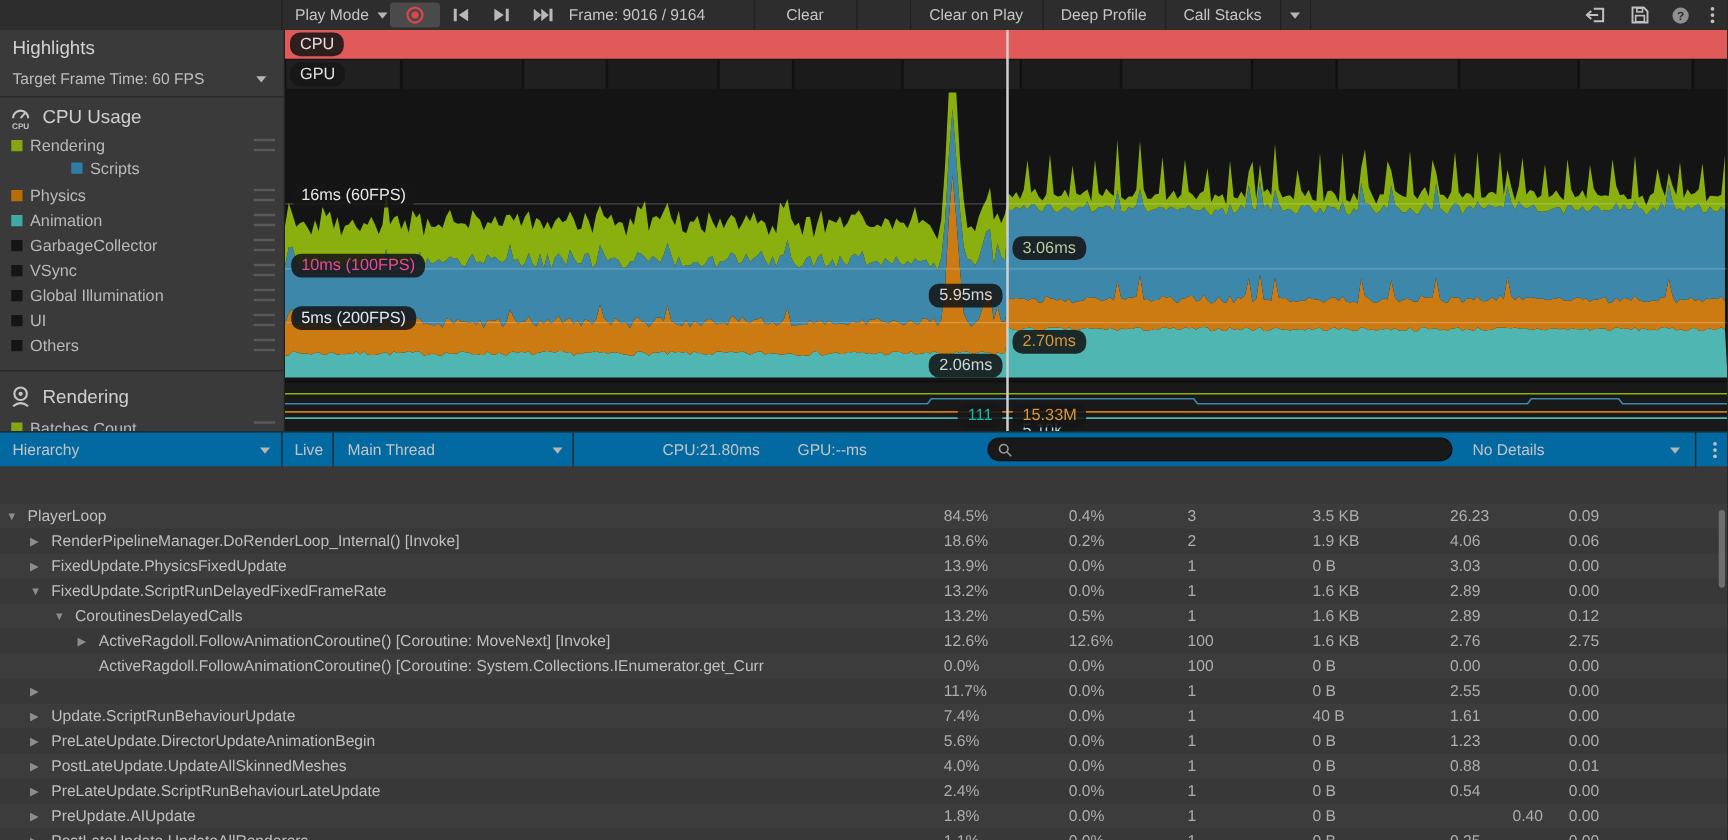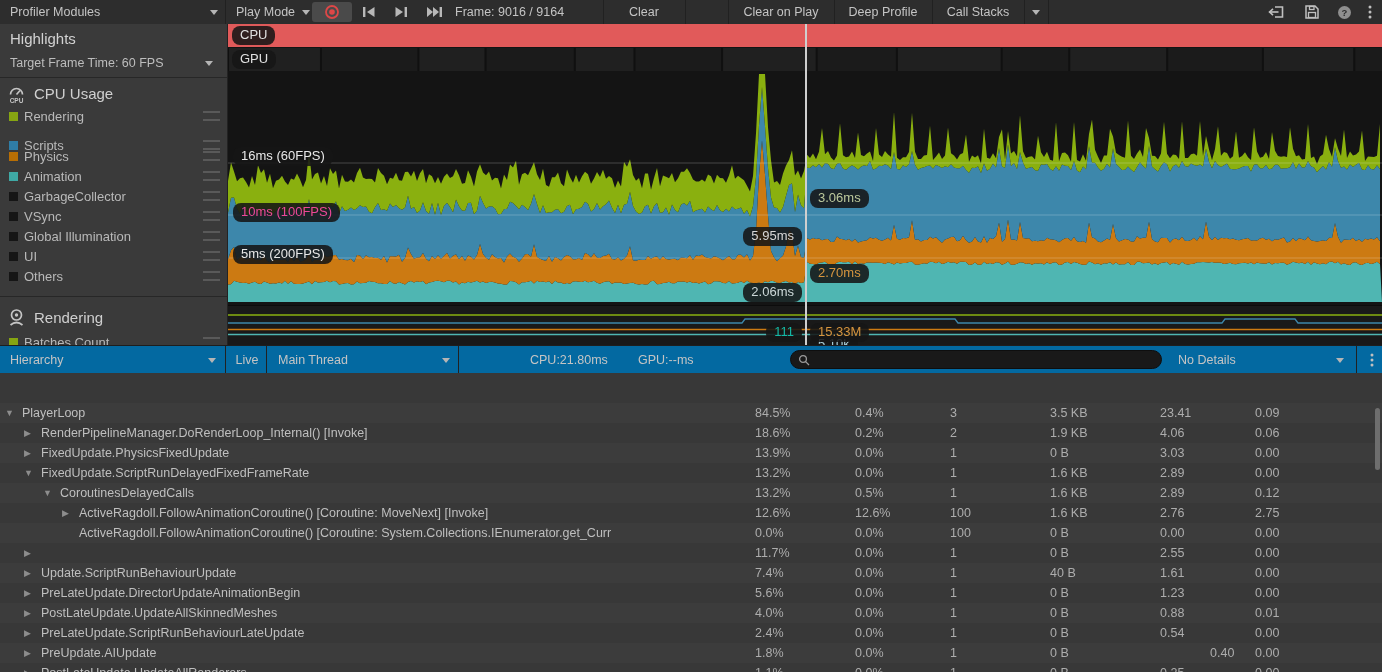--- a/index.html
+++ b/index.html
@@ -47,24 +47,20 @@
   .sort-small{position:absolute;left:832px;top:4px;width:0;height:0;border-left:4px solid transparent;border-right:4px solid transparent;border-top:5px solid #9a9a9a;}
   .scroll-thumb{position:absolute;right:2px;top:35px;width:5px;height:62px;border-radius:3px;background:#6e6e6e;}
   svg text{font-family:"Liberation Sans",sans-serif;}
 </style>
 </head>
 <body>
 
 <div class="app">
 
   <div class="toolbar">
-    <div class="titem" style="left:10px;width:208px;justify-content:space-between">
-      <span>Profiler Modules</span>
-        <span class="caret"></span>
-    </div>
     <div class="tsep" style="left:225px"></div>
     <div class="titem" style="left:236px">
       <span>Play Mode</span>
         <span class="caret"></span>
     </div>
     <div class="titem tool-btn rec-btn" style="left:312px;width:40px">
       <svg width="16" height="16">
           <circle cx="8" cy="8" r="6" fill="none" stroke="#de4747" stroke-width="1.8"></circle>
           <circle cx="8" cy="8" r="2.8" fill="#de4747"></circle>
         </svg>
@@ -156,21 +152,21 @@
         <text x="10.5" y="20" text-anchor="middle" font-size="6.5" font-weight="bold" fill="#c5c5c5">CPU</text>
       </svg>
       <span>CPU Usage</span>
     </div>
     <div id="cpu-legend">
         <div class="leg-item" style="top: 82px;">
           <span class="leg-sq" style="background: rgb(134, 165, 18);"></span>
           <span class="leg-lab">Rendering</span>
           <span class="leg-grip"></span>
         </div>
-        <div class="leg-item" style="top: 111px;">
+        <div class="leg-item" style="top: 100px; padding-left: 48px;">
           <span class="leg-sq" style="background: rgb(47, 125, 166);"></span>
           <span class="leg-lab">Scripts</span>
           <span class="leg-grip"></span>
         </div>
         <div class="leg-item" style="top: 122px;">
           <span class="leg-sq" style="background: rgb(184, 110, 4);"></span>
           <span class="leg-lab">Physics</span>
           <span class="leg-grip"></span>
         </div>
         <div class="leg-item" style="top: 142px;">
@@ -329,21 +325,21 @@
 
   <div class="table">
     <div id="table-rows">
         <div class="trow odd" style="top: 30px;">
           <span class="arrow" style="left: 5px;">▼</span>
           <span class="rname" style="left: 22px;">PlayerLoop</span>
           <span class="cell" style="left: 755px;">84.5%</span>
           <span class="cell" style="left: 855px;">0.4%</span>
           <span class="cell" style="left: 950px;">3</span>
           <span class="cell" style="left: 1050px;">3.5 KB</span>
-          <span class="cell" style="left: 1160px;">23.41</span>
+          <span class="cell" style="left: 1160px;">26.23</span>
           <span class="cell" style="left: 1255px;">0.09</span>
         </div>
         <div class="trow even" style="top: 50px;">
           <span class="arrow" style="left: 24px;">▶</span>
           <span class="rname" style="left: 41px;">RenderPipelineManager.DoRenderLoop_Internal() [Invoke]</span>
           <span class="cell" style="left: 755px;">18.6%</span>
           <span class="cell" style="left: 855px;">0.2%</span>
           <span class="cell" style="left: 950px;">2</span>
           <span class="cell" style="left: 1050px;">1.9 KB</span>
           <span class="cell" style="left: 1160px;">4.06</span>

